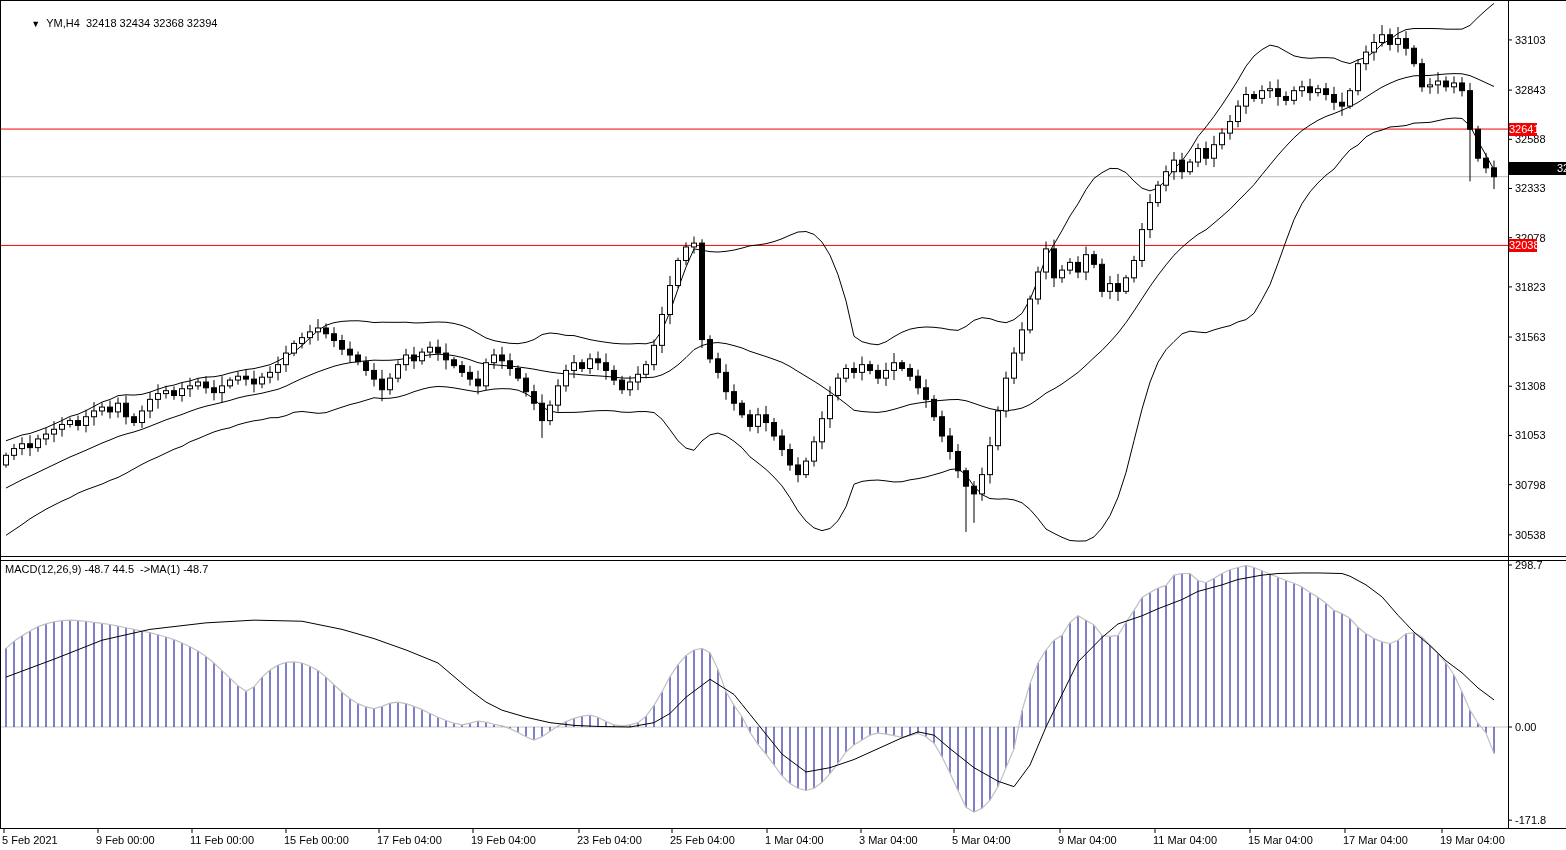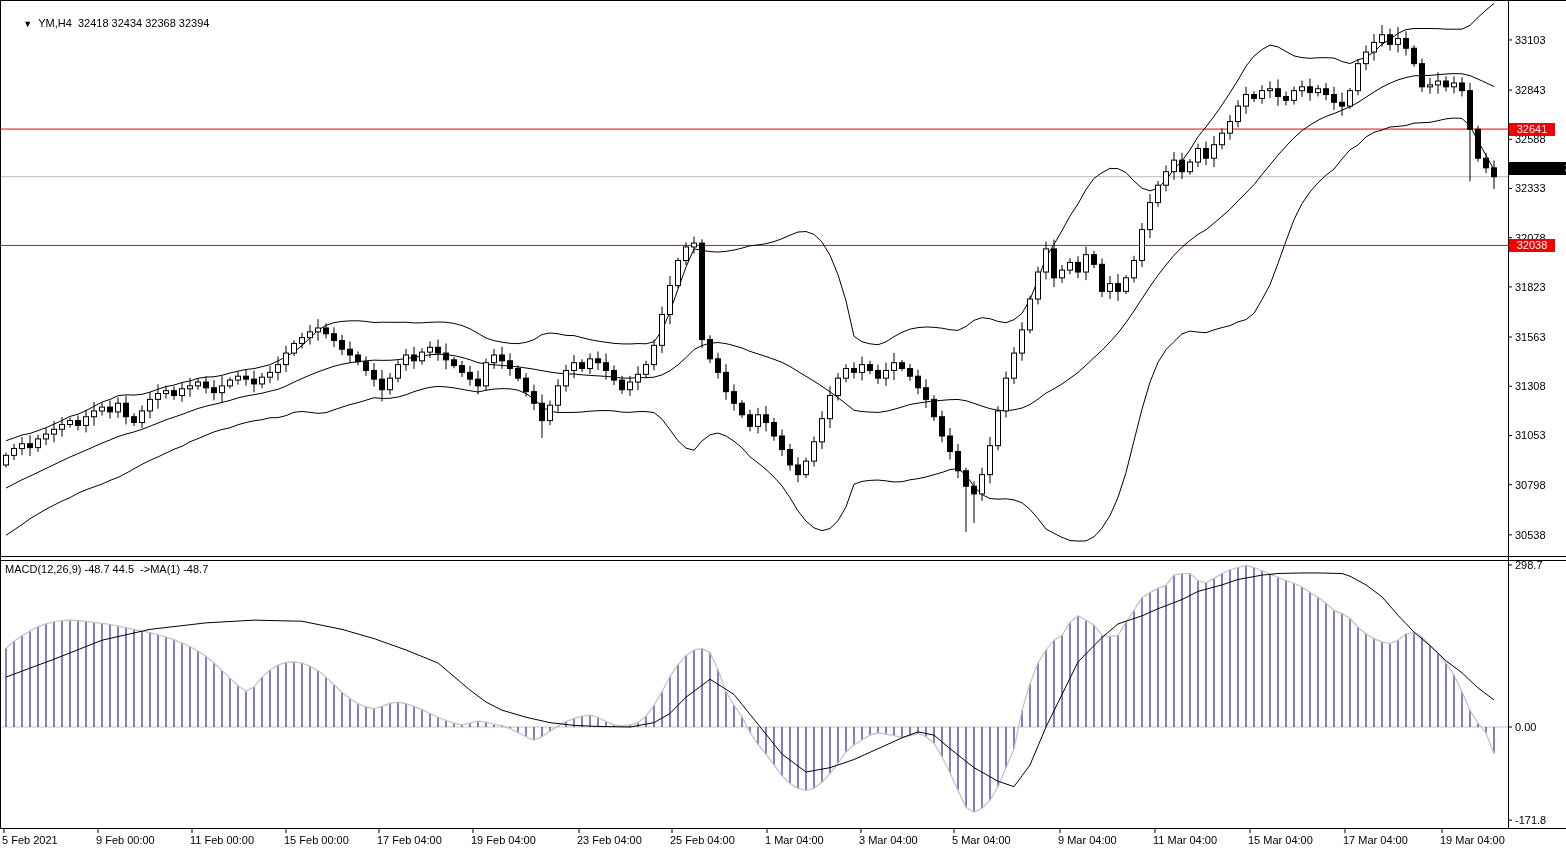--- a/index.html
+++ b/index.html
@@ -1,23 +1,23 @@
 <!DOCTYPE html>
 <html><head>
 <meta charset="utf-8">
 <style>
   html,body{margin:0;padding:0;background:#fff;}
   #chart-root{position:relative;width:1566px;height:850px;background:#fff;overflow:hidden;
     font-family:"Liberation Sans","DejaVu Sans",sans-serif;font-size:11px;color:#000;}
   svg text{font-family:"Liberation Sans","DejaVu Sans",sans-serif;font-size:11px;fill:#000;}
   #plot{position:absolute;left:0;top:0;}
-  .hdr{position:absolute;left:11px;top:5px;white-space:pre;z-index:5;}
+  .hdr{position:absolute;left:19px;top:5px;white-space:pre;z-index:5;}
   .hdr .tri{font-size:9px;margin-right:6px;}
   .macd-lbl{position:absolute;left:5px;top:563px;white-space:pre;z-index:5;text-align:center;}
-  .badge{position:absolute;left:1509px;width:46px;height:13px;line-height:13px;
+  .badge{position:absolute;left:1509px;width:28px;height:13px;line-height:13px;
     text-align:center;color:#fff;z-index:6;}
   .badge.red{background:#f50000;}
   .badge.blk{background:#000;}
   .hline{position:absolute;left:0;width:1566px;height:1px;background:#000;z-index:4;}
 </style>
 </head>
 <body>
 
 <div id="chart-root">
   <svg id="plot" width="1566" height="850">

